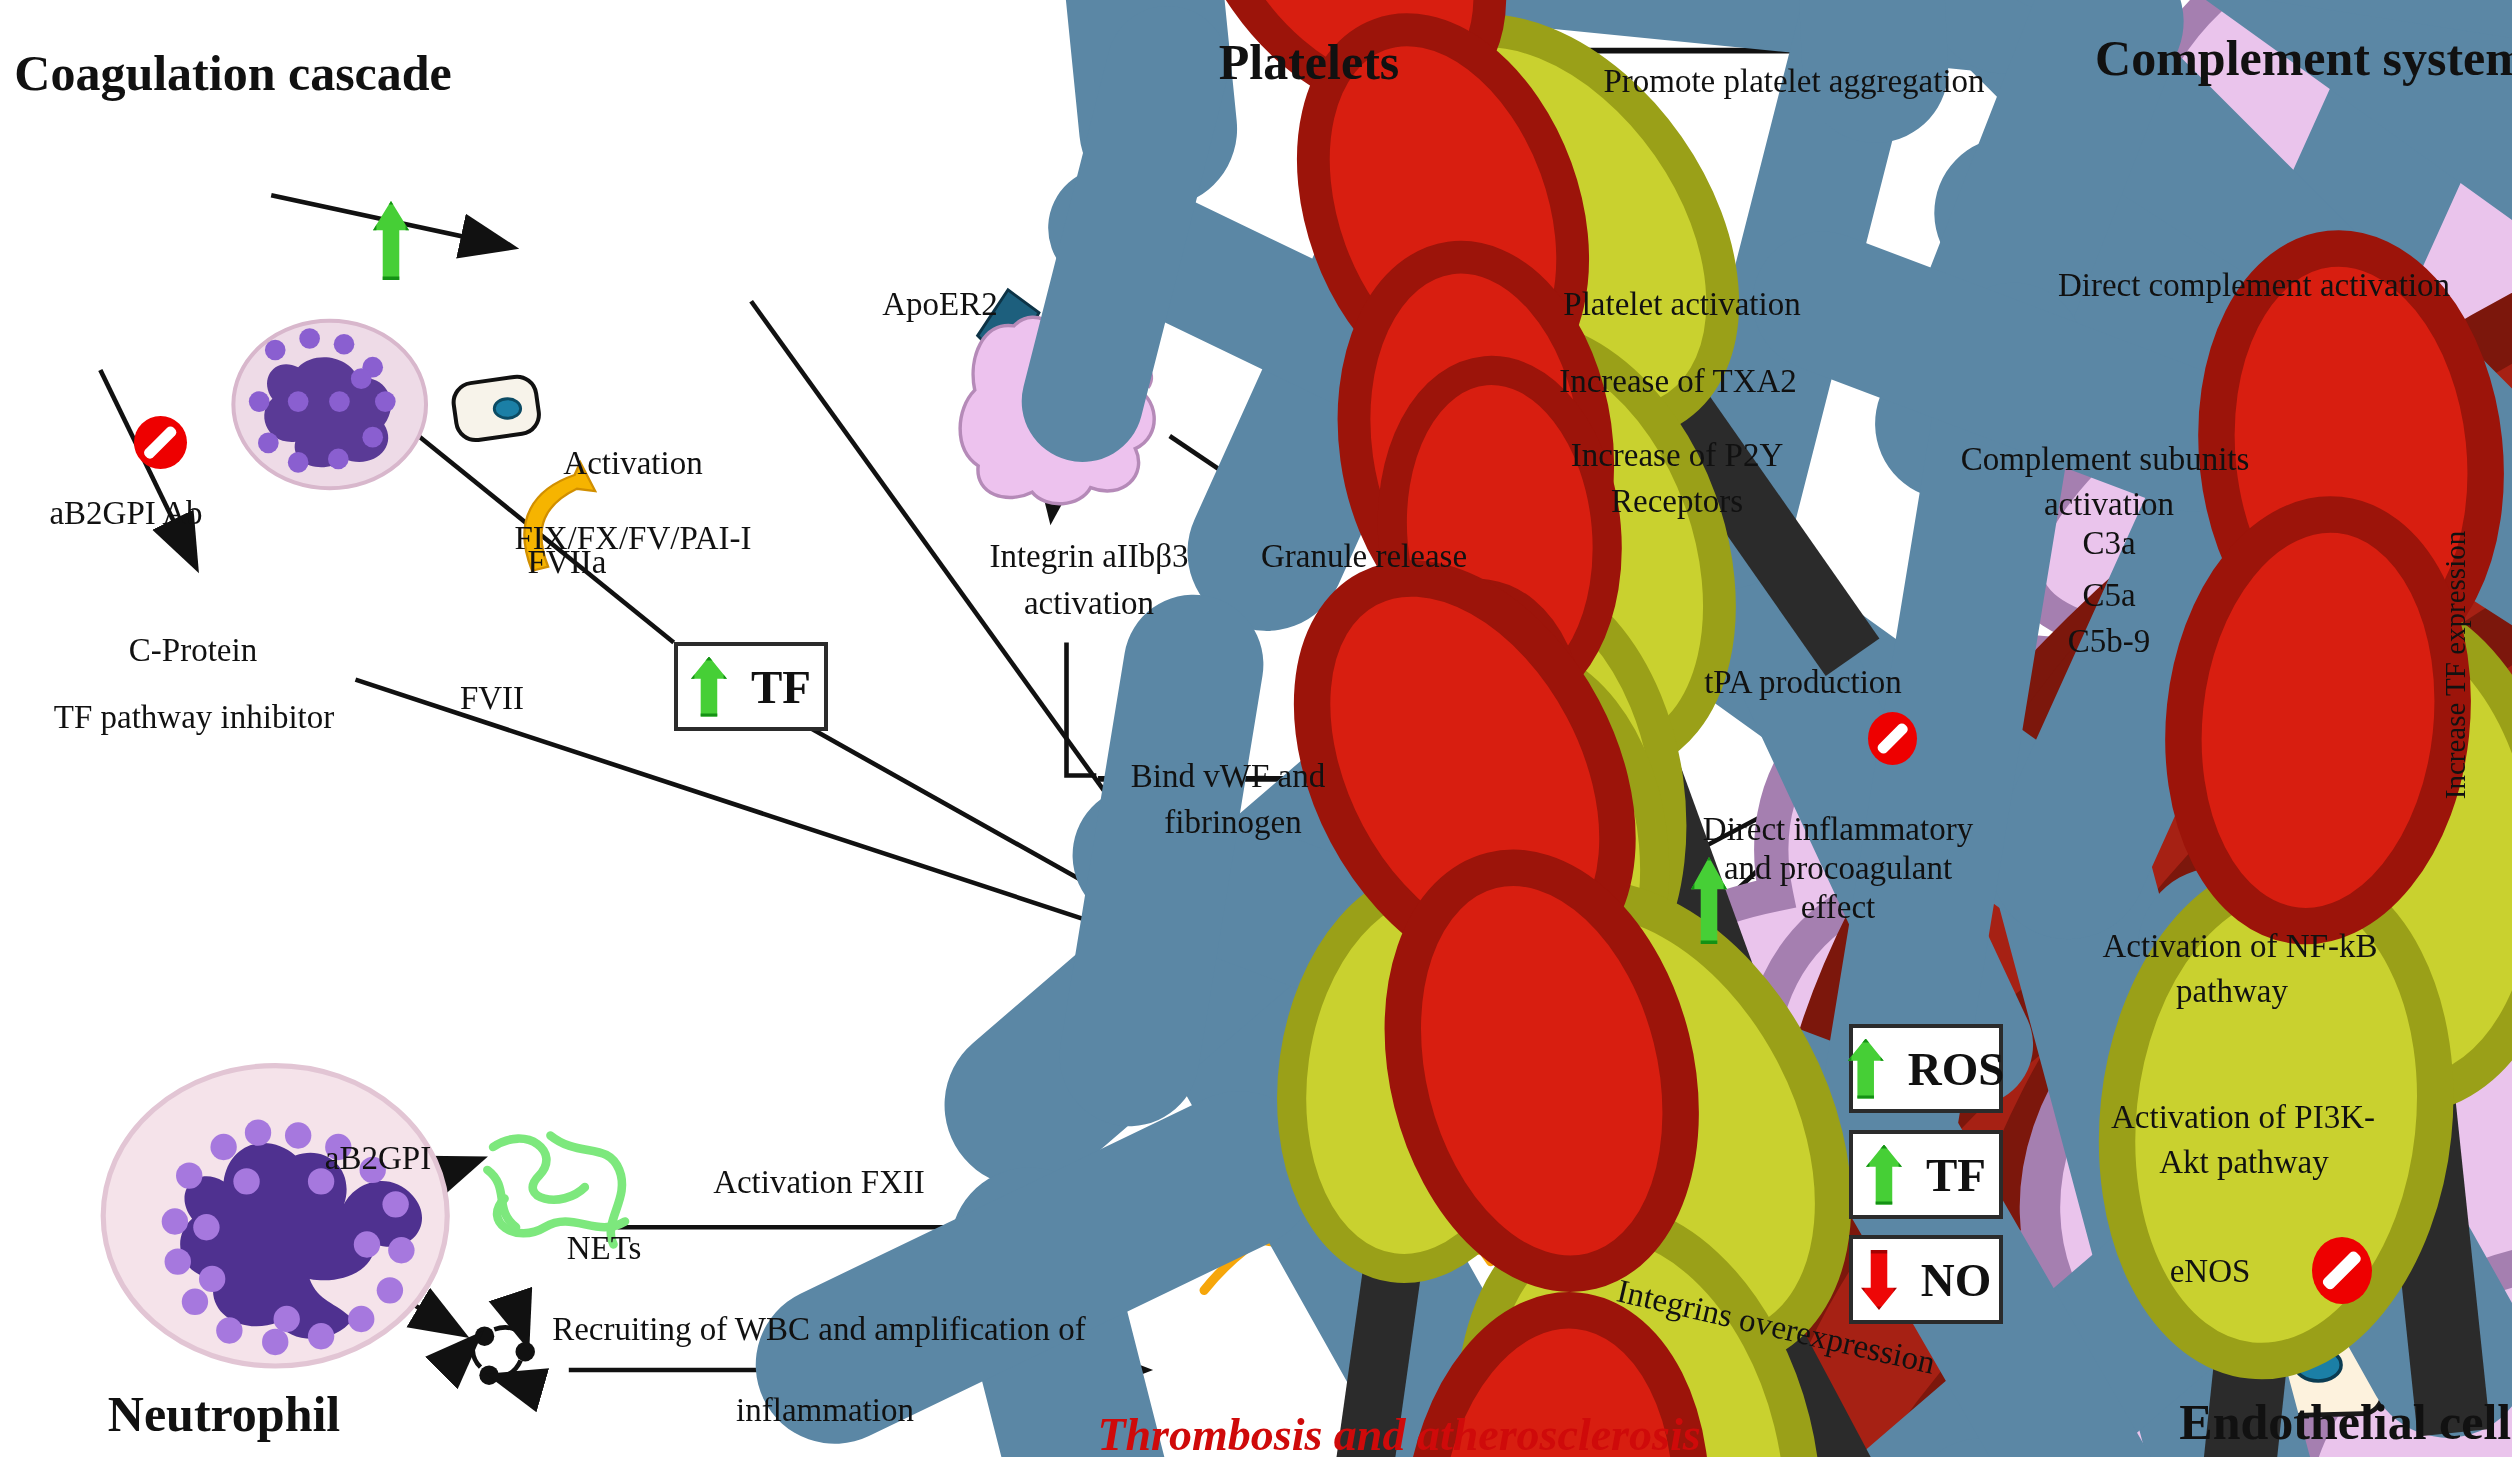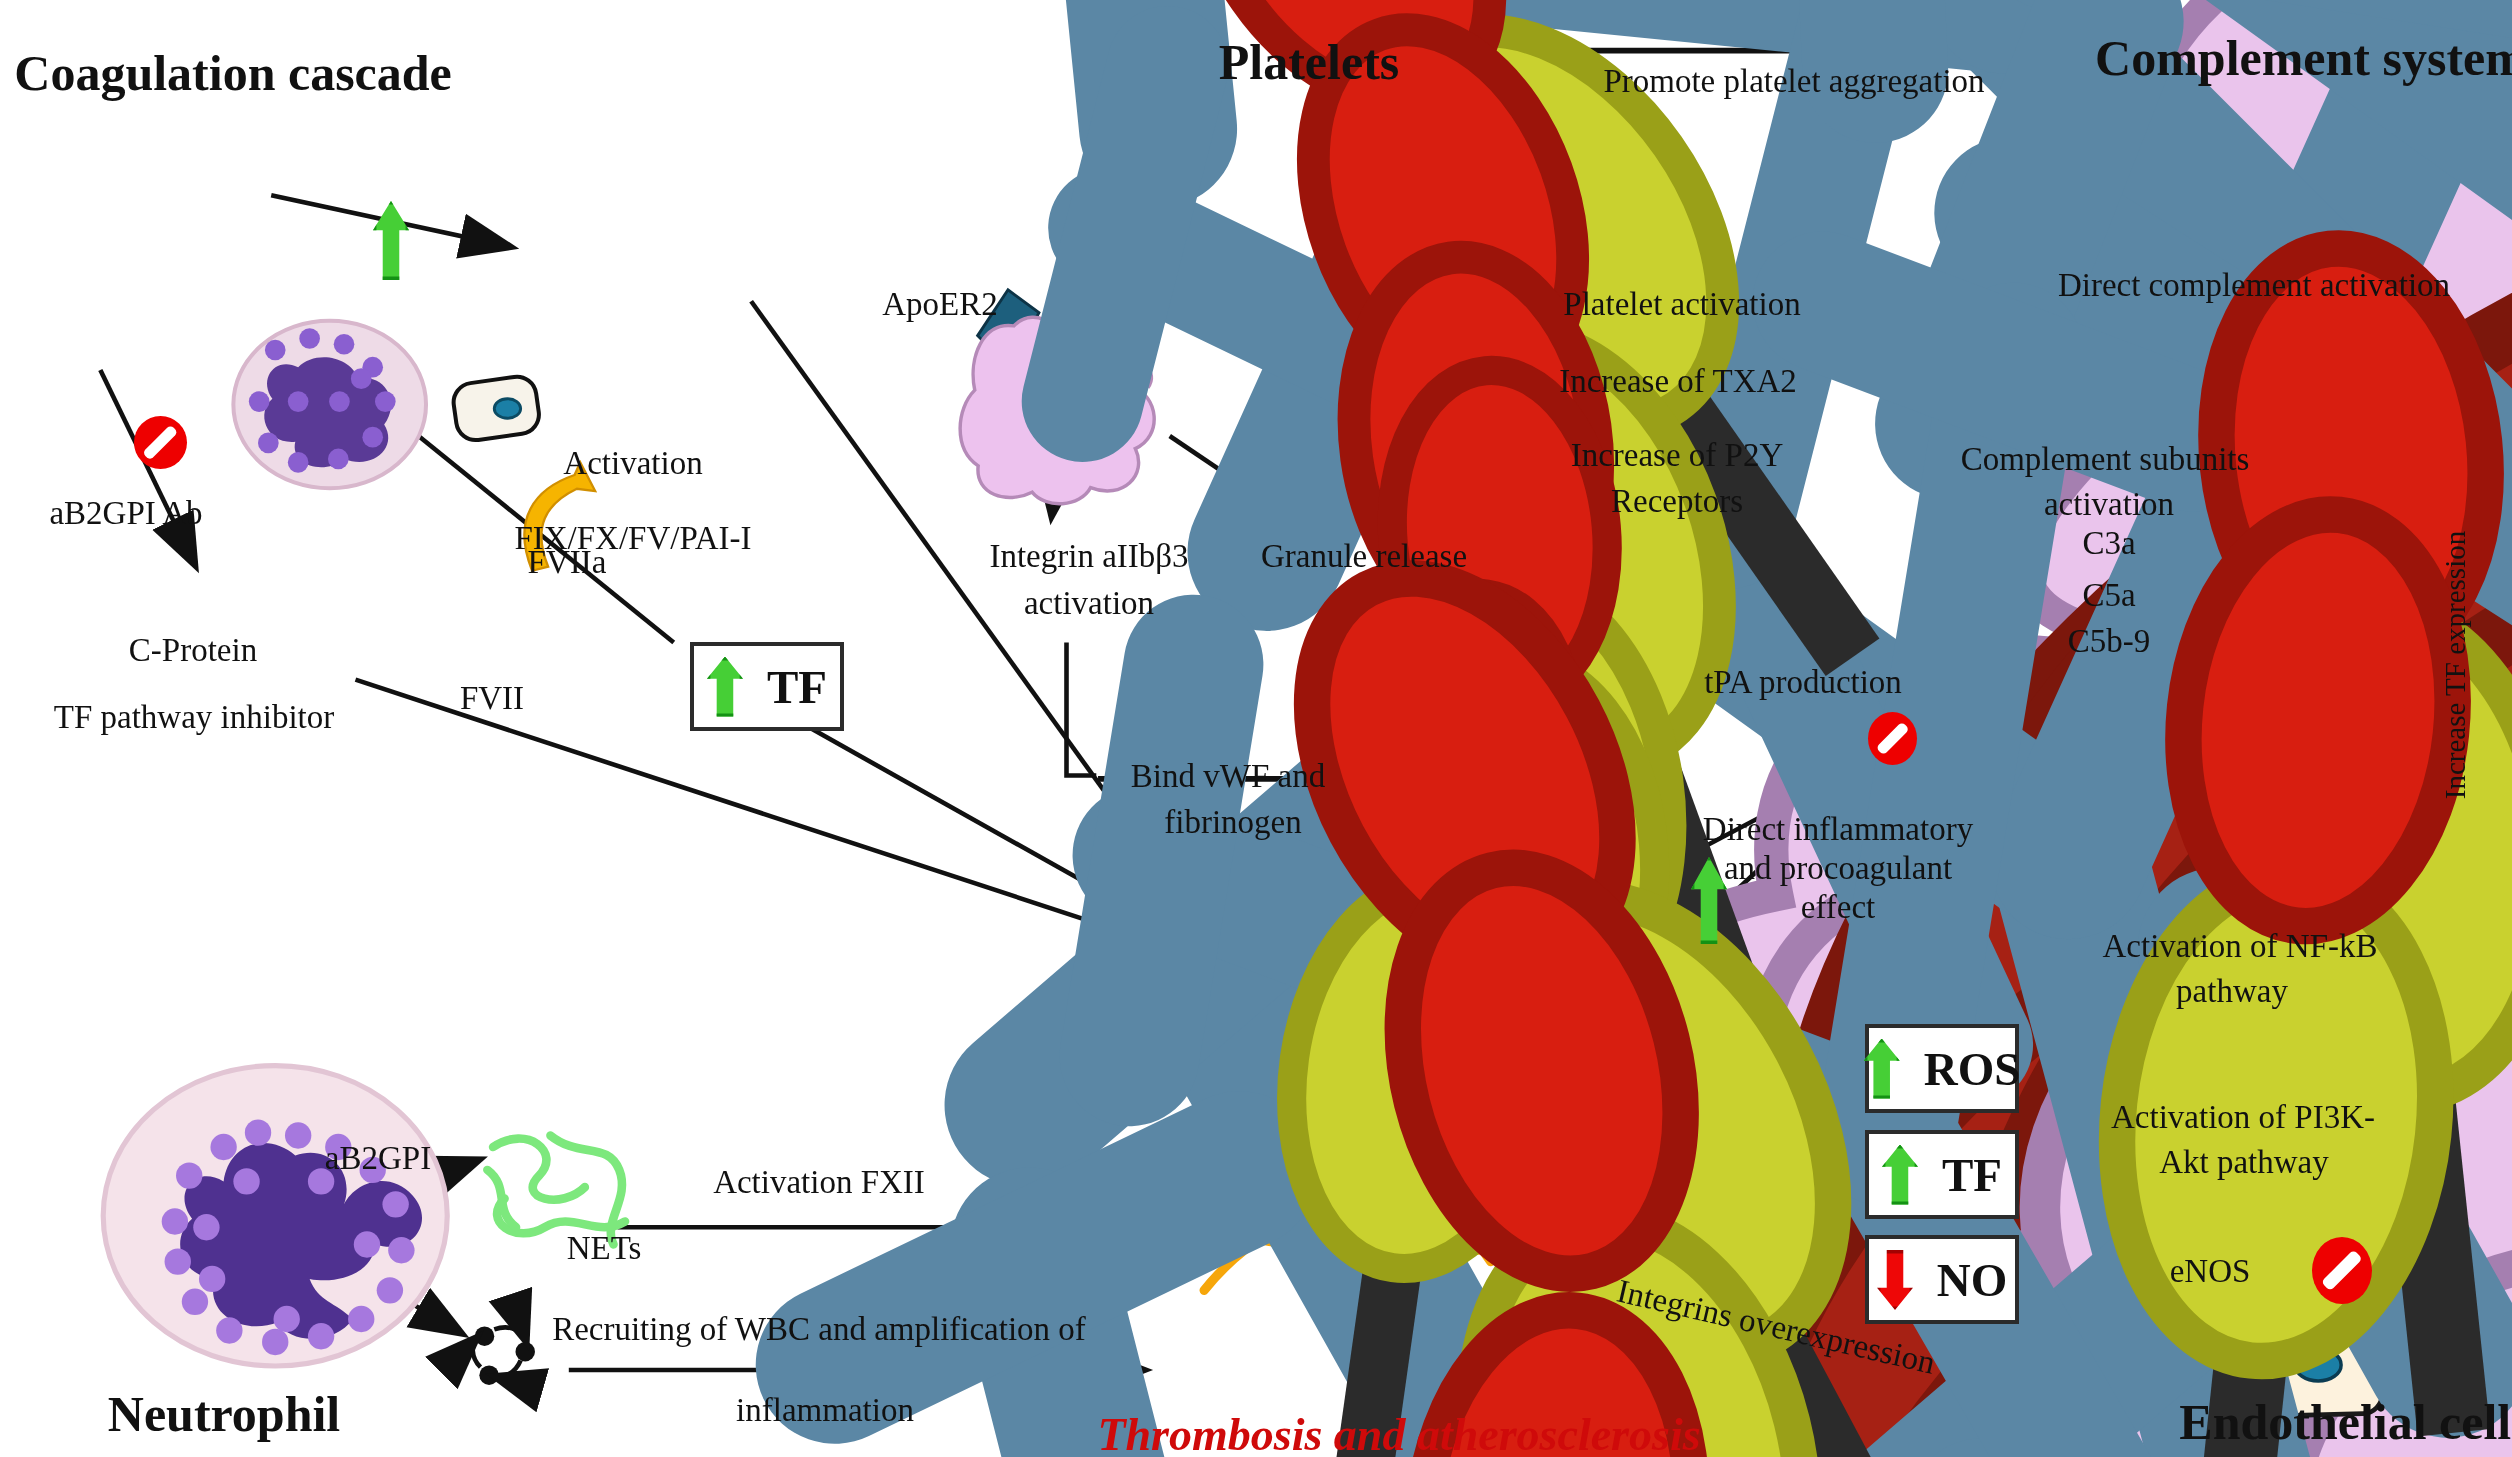--- a/index.html
+++ b/index.html
@@ -8,21 +8,21 @@
   #art{position:absolute;left:0;top:0;z-index:1;}
   .lbl{position:absolute;z-index:3;transform:translate(-50%,-50%);
        font-size:33px;line-height:1.12;white-space:nowrap;text-align:center;color:#111;}
   .title{font-size:50px;font-weight:bold;}
   .left{transform:translate(0,-50%);margin-top:16px;}
   .redtitle{font-size:46px;font-weight:bold;font-style:italic;color:#cf0a0a;}
   .vert{transform:translate(-50%,-50%) rotate(-90deg);font-size:29px;}
   .tilt{transform:translate(-50%,-50%) rotate(13deg);}
   .statbox{position:absolute;z-index:3;background:#fff;border:4px solid #2b2b2b;
            display:flex;align-items:center;justify-content:center;gap:24px;
-           font-size:47px;font-weight:bold;margin-left:16px;}
+           font-size:47px;font-weight:bold;}
   .garrow{width:36px;height:60px;background:#46cf36;
           clip-path:polygon(50% 0,100% 37%,73% 37%,73% 100%,27% 100%,27% 37%,0 37%);
           box-shadow:inset 0 0 0 3.4px #149114;flex:0 0 auto;}
   .garrow.free{position:absolute;z-index:3;}
   .rarrow{transform:rotate(180deg);background:#ee0707;box-shadow:inset 0 0 0 3.4px #a30202;}
   .noSign{position:absolute;z-index:4;background:#ee0000;border-radius:50%;}
   .noSign::after{content:"";position:absolute;left:12%;top:40%;width:76%;height:20%;
                  background:#fff;transform:rotate(-45deg);border-radius:4.6px;}
 </style>
 </head>

